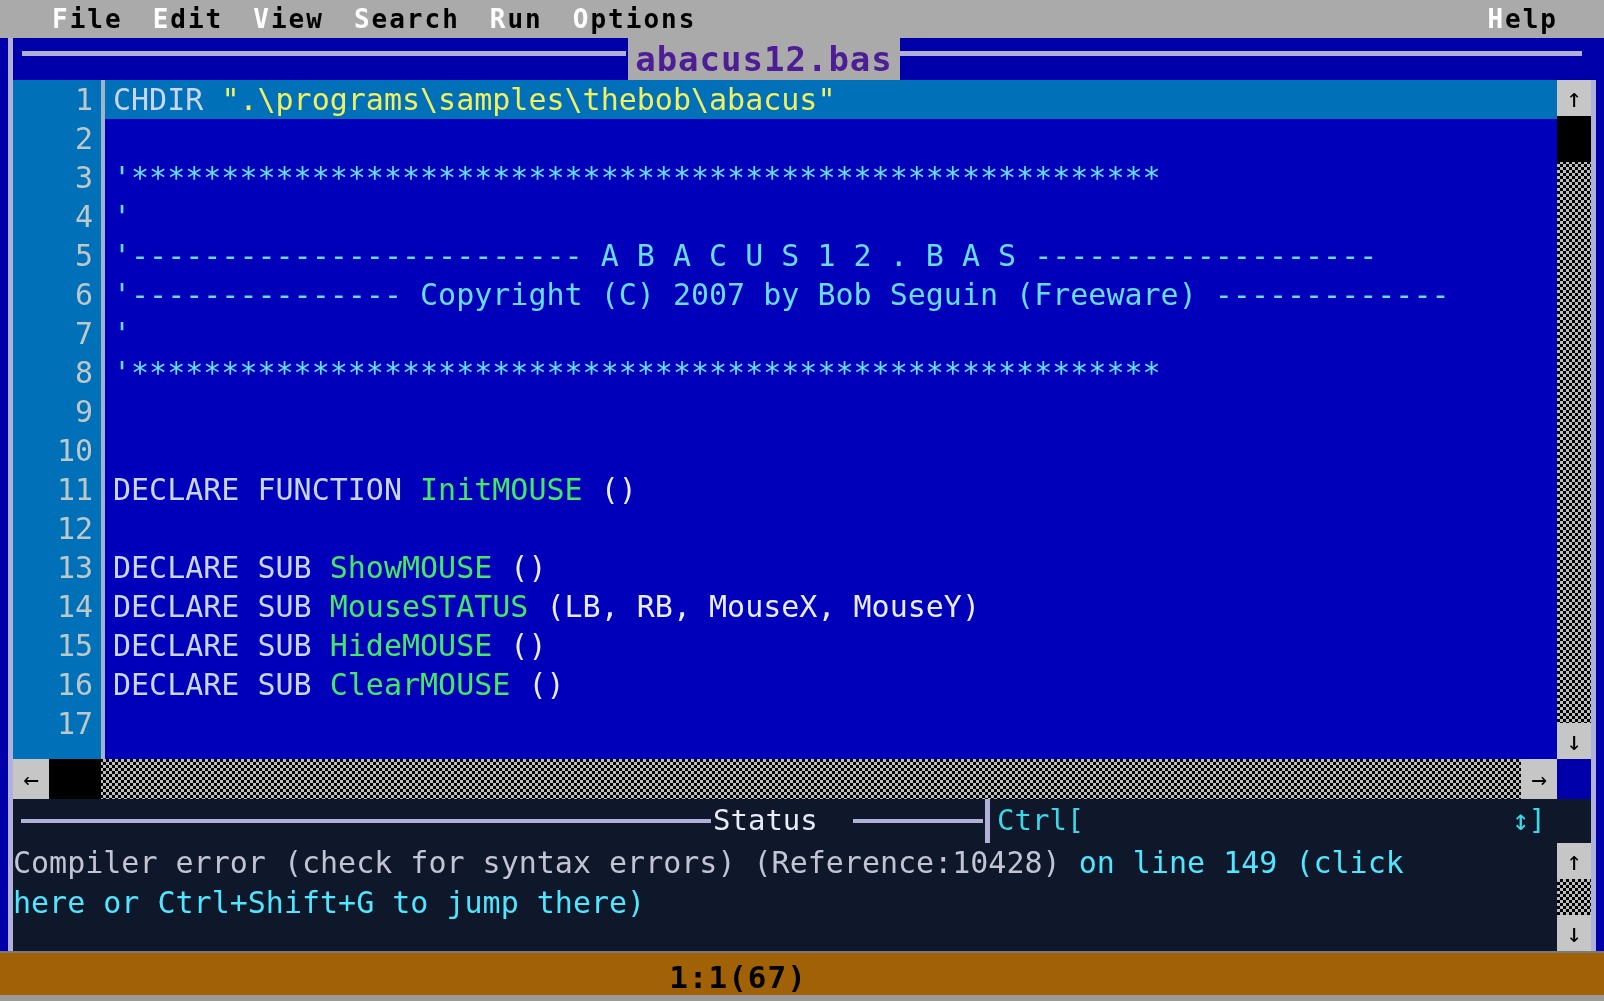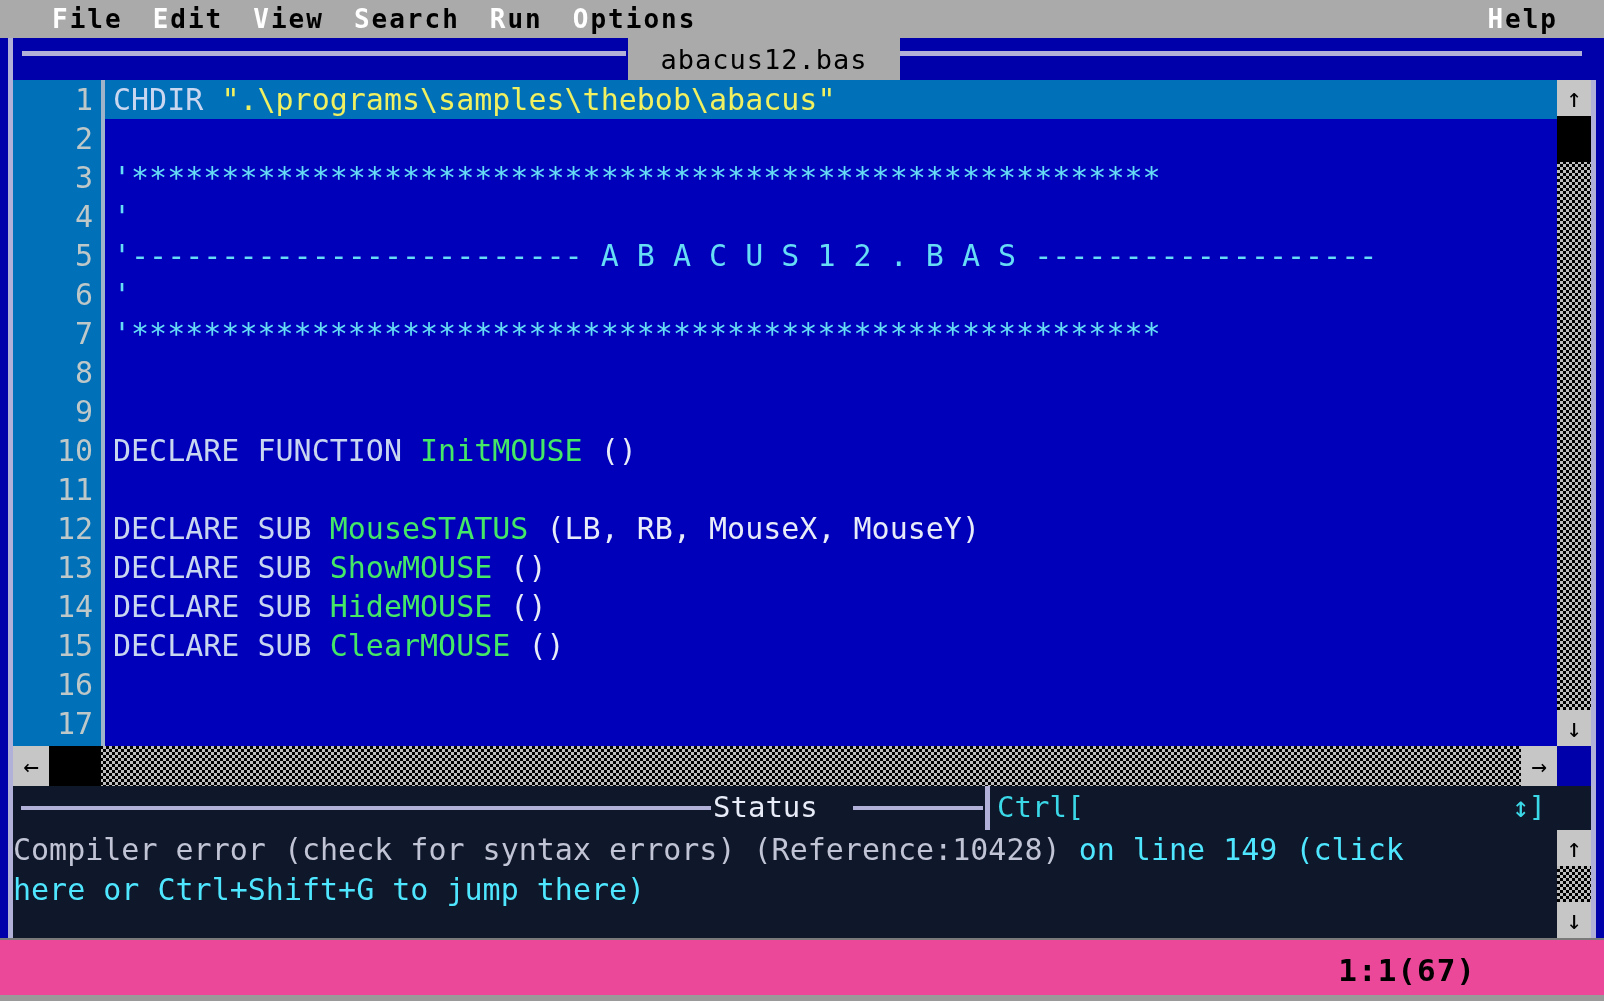--- a/index.html
+++ b/index.html
@@ -91,23 +91,23 @@
     width: 272px;
     height: 42px;
     background: #AAAAAA;
     display: flex;
     align-items: center;
     justify-content: center;
     box-sizing: border-box;
   }
   #filetab span {
     font-family: "DejaVu Sans Mono", monospace;
-    font-size: 27px;
-    font-weight: normal;
-    color: #000000;
+    font-size: 34px;
+    font-weight: bold;
+    color: #4c1d95;
     letter-spacing: 1px;
     line-height: 1;
   }
 
   
   #editor-wrap {
     flex: 1 1 auto;
     position: relative;
     display: flex;
     min-height: 0;
@@ -350,25 +350,25 @@
     flex: 0 0 auto;
     width: 34px;
     display: flex;
     flex-direction: column;
     background: #000;
   }
 
   
   #bottombar {
     flex: 0 0 auto;
-    height: 63px;
-    background: #ec4899;
+    height: 50px;
+    background: #a16207;
     display: flex;
     align-items: center;
-    justify-content: flex-end;
+    justify-content: center;
     padding-right: 128px;
     box-sizing: border-box;
     border-top: 2px solid #7a7a7a;
   }
   #cursor-pos {
     font-family: "DejaVu Sans Mono", monospace;
     font-size: 31px;
     font-weight: bold;
     color: #000000;
     line-height: 1;
@@ -430,28 +430,29 @@
               <div class="gnum">17</div>
             </div>
           <div id="gutter-sep"></div>
         </div>
         <div id="codecol">
             <div class="cline cur"><span class="tok-kw">CHDIR </span><span class="tok-str">".\programs\samples\thebob\abacus"</span></div>
             <div class="cline">&nbsp;</div>
             <div class="cline"><span class="tok-cmt">'*********************************************************</span></div>
             <div class="cline"><span class="tok-cmt">'</span></div>
             <div class="cline"><span class="tok-cmt">'------------------------- A B A C U S 1 2 . B A S -------------------</span></div>
+            <div class="cline"><span class="tok-cmt">'--------------- Copyright (C) 2007 by Bob Seguin (Freeware) -------------</span></div>
             <div class="cline"><span class="tok-cmt">'</span></div>
             <div class="cline"><span class="tok-cmt">'*********************************************************</span></div>
             <div class="cline">&nbsp;</div>
             <div class="cline">&nbsp;</div>
             <div class="cline"><span class="tok-kw">DECLARE FUNCTION </span><span class="tok-id">InitMOUSE</span><span class="tok-pl"> ()</span></div>
             <div class="cline">&nbsp;</div>
+            <div class="cline"><span class="tok-kw">DECLARE SUB </span><span class="tok-id">ShowMOUSE</span><span class="tok-pl"> ()</span></div>
             <div class="cline"><span class="tok-kw">DECLARE SUB </span><span class="tok-id">MouseSTATUS</span><span class="tok-pl"> (LB, RB, MouseX, MouseY)</span></div>
-            <div class="cline"><span class="tok-kw">DECLARE SUB </span><span class="tok-id">ShowMOUSE</span><span class="tok-pl"> ()</span></div>
             <div class="cline"><span class="tok-kw">DECLARE SUB </span><span class="tok-id">HideMOUSE</span><span class="tok-pl"> ()</span></div>
             <div class="cline"><span class="tok-kw">DECLARE SUB </span><span class="tok-id">ClearMOUSE</span><span class="tok-pl"> ()</span></div>
           </div>
       </div>
       <div id="vscroll">
         <div class="sb-btn">↑</div>
         <div class="sb-track">
           <div class="sb-thumb-v"></div>
         </div>
         <div class="sb-btn">↓</div>

